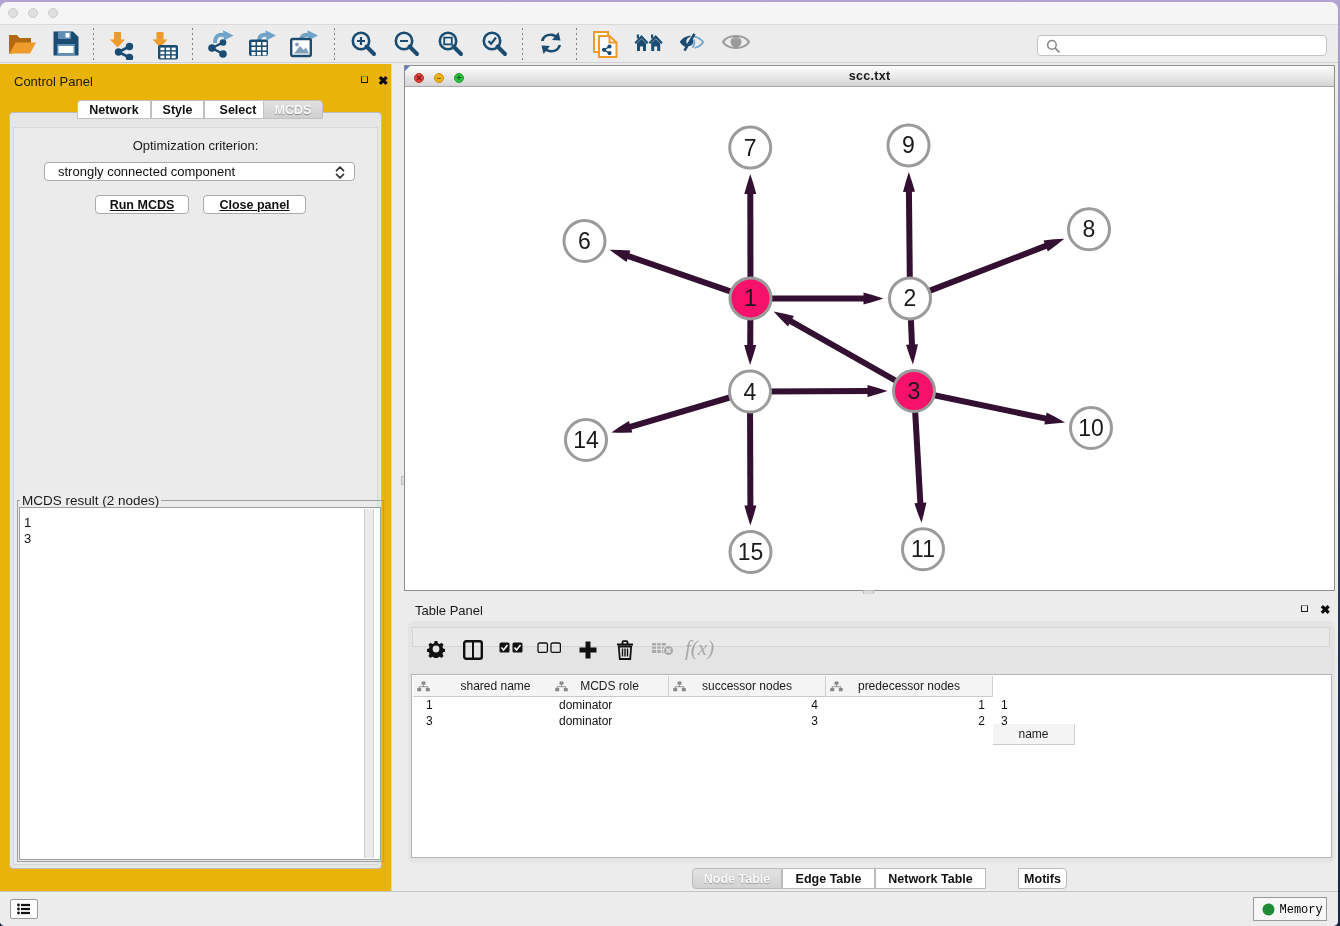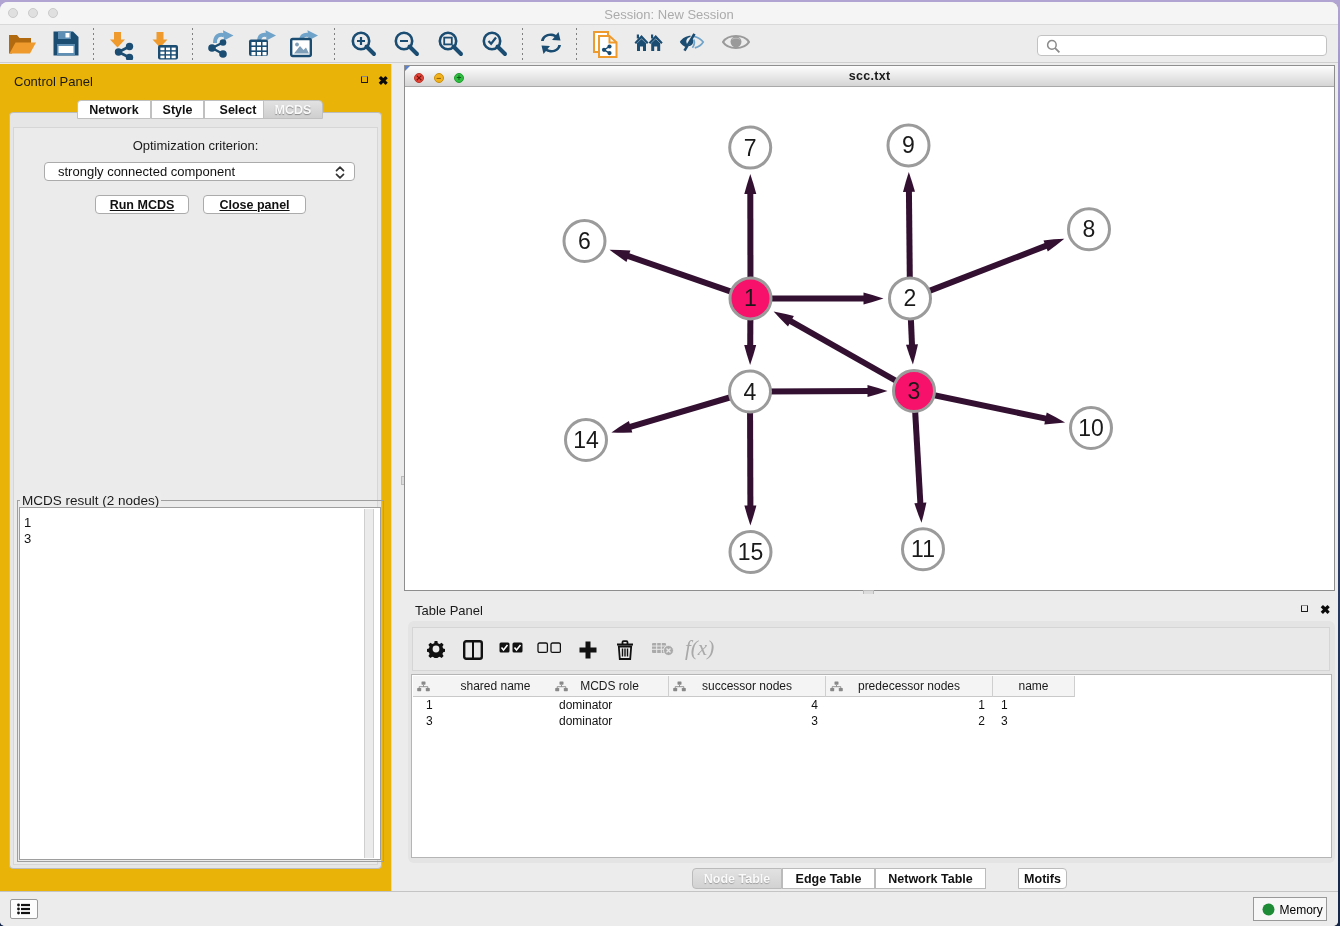--- a/index.html
+++ b/index.html
@@ -35,38 +35,37 @@
 #vhandle { position:absolute; left:9px; top:412px; width:5px; height:9px; background:#dcdcdc; border:1px solid #bbb; }
 
 #netwin { position:absolute; left:404px; top:63px; width:931px; height:526px; border:1px solid #8e8e8e; background:#fff; }
 #nettitle { position:absolute; left:0; top:0; right:0; height:21px; background:linear-gradient(#fdfdfd,#d5d5d5); border-bottom:1px solid #a9a9a9; }
 #nettext { position:absolute; left:0; right:0; top:3px; text-align:center; font-size:12.5px; font-weight:bold; color:#1a1a1a; letter-spacing:0.3px; }
 .mactl { position:absolute; top:7px; width:10px; height:10px; border-radius:50%; font-size:8.5px; font-weight:bold; text-align:center; line-height:9px; }
 #netcanvas { position:absolute; left:0; top:22px; right:0; bottom:0; background:#fff; overflow:hidden; }
 
 #tpanel { position:absolute; left:404px; top:592px; right:0; height:299px; background:#ececec; }
 #tp-title { position:absolute; left:11px; top:9px; font-size:13px; color:#1a1a1a; }
-#tp-toolbar { position:absolute; left:8px; top:33px; right:8px; height:44px; border:1px solid #d5d5d5; background:#e9e9e9; }
+#tp-toolbar { position:absolute; left:8px; top:33px; right:8px; height:20px; border:1px solid #d5d5d5; background:#e9e9e9; }
 #tp-container { position:absolute; left:4px; top:27px; right:3px; height:242px; background:#e4e4e4; border-radius:6px; }
 #tp-white { position:absolute; left:7px; top:80px; width:921px; height:184px; background:#fff; border:1px solid #b5b5b5; }
 .th { position:absolute; top:1px; height:21px; background:#f4f4f4; border-right:1px solid #cfcfcf; border-bottom:1px solid #c9c9c9; font-size:12px; color:#1a1a1a; text-align:center; line-height:20px; }
 .td { position:absolute; font-size:12px; color:#111; height:16px; line-height:16px; }
 .bt { position:absolute; top:274px; height:21px; background:#fff; border:1px solid #bbb; font-size:12.5px; font-weight:bold; text-align:center; color:#111; line-height:20px; }
 
-#statusbar { position:absolute; left:0; right:0; bottom:0; height:35px; background:#ececec; border-top:1px solid #c4c4c4; }
+#statusbar { position:absolute; left:0; right:0; bottom:0; height:35px; background:#ececec; border-top:1px solid #c4c4c4;font-family:Liberation Mono, monospace; }
 #listbtn { position:absolute; left:10px; top:7px; width:28px; height:20px; background:#fdfdfd; border:1px solid #9a9a9a; border-radius:2px; }
 #membtn { position:absolute; right:11.5px; top:5px; width:74px; height:24px; background:#f7f7f7; border:1px solid #999; font-size:12px; }
 </style></head>
 <body>
 <div id="win">
   <div id="titlebar">
     <div class="tl" style="left:8px"></div>
     <div class="tl" style="left:28px"></div>
     <div class="tl" style="left:48px"></div>
-    <div id="title">Session: New Session</div>
   </div>
   <div id="toolbar">
       <div class="tbi" style="left:7px"><svg width="30" height="28" viewBox="0 0 30 28">
 <path d="M2 5 h8 l2.5 3 H24 v6 H2 Z" fill="#b26a10"></path>
 <path d="M2 8 V 23.5 H5 L10 11 H4 Z" fill="#b26a10"></path>
 <path d="M8.5 12.5 H29 L23 23.5 H2.5 Z" fill="#ee9a2d"></path>
 </svg></div>
 <div class="tbi" style="left:52px"><svg width="28" height="27" viewBox="0 0 28 27">
 <path d="M1.5 1.5 H21 L26.5 7 V25.5 H1.5 Z" fill="#1b4d73"></path>
 <path d="M6 1.5 H19 V9 H6 Z" fill="#5f8fb4"></path>
@@ -374,21 +373,21 @@
             </g>
           </svg>successor nodes</div>
 <div class="th" style="left:414px;width:167px;"><svg width="13" height="11" viewBox="0 0 13 11" style="position:absolute;left:4px;top:5px">
             <g fill="#888">
               <rect x="4.5" y="0.5" width="4" height="3.2" rx="0.6"></rect>
               <rect x="0.2" y="7" width="4" height="3.2" rx="0.6"></rect>
               <rect x="8.8" y="7" width="4" height="3.2" rx="0.6"></rect>
               <path d="M6.5 4 v1.7 M2.2 7 v-1.3 h8.6 V7" stroke="#888" stroke-width="0.9" fill="none"></path>
             </g>
           </svg>predecessor nodes</div>
-<div class="th" style="left:581px;width:82px;">name</div>
+<div class="th" style="left:581px;width:82px;margin-top:48px;">name</div>
       <div class="td" style="left:14px;top:22px;">1</div>
 <div class="td" style="left:147px;top:22px;">dominator</div>
 <div class="td" style="left:257px;width:149px;top:22px;text-align:right;">4</div>
 <div class="td" style="left:414px;width:159px;top:22px;text-align:right;">1</div>
 <div class="td" style="left:589px;top:22px;">1</div>
 <div class="td" style="left:14px;top:38px;">3</div>
 <div class="td" style="left:147px;top:38px;">dominator</div>
 <div class="td" style="left:257px;width:149px;top:38px;text-align:right;">3</div>
 <div class="td" style="left:414px;width:159px;top:38px;text-align:right;">2</div>
 <div class="td" style="left:589px;top:38px;">3</div>

